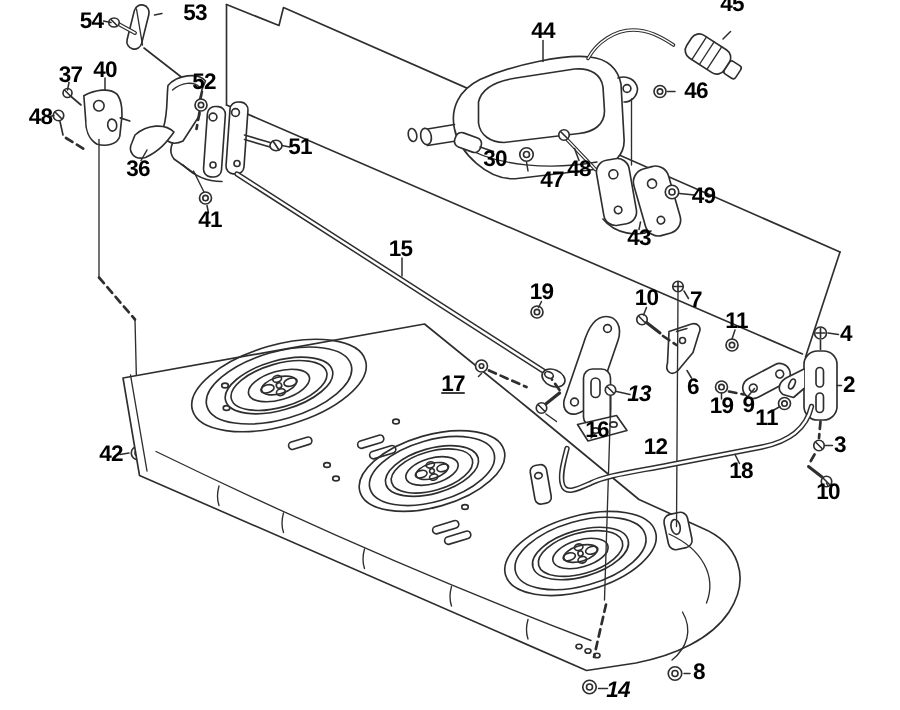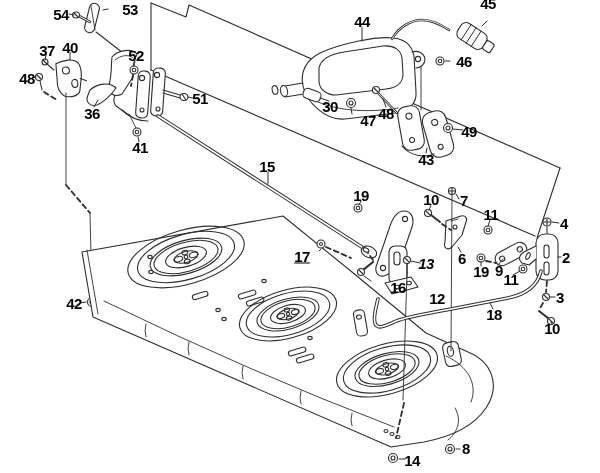--- a/index.html
+++ b/index.html
@@ -423,15 +423,15 @@
       <span class="part-label" style="left: 481px; top: 271px;">19</span>
       <span class="part-label" style="left: 499px; top: 270px;">9</span>
       <span class="part-label" style="left: 511px; top: 279px;">11</span>
       <span class="part-label" style="left: 566px; top: 257px;">2</span>
       <span class="part-label" style="left: 564px; top: 223px;">4</span>
       <span class="part-label" style="left: 560px; top: 297px;">3</span>
       <span class="part-label" style="left: 552px; top: 328px;">10</span>
       <span class="part-label" style="left: 494px; top: 314px;">18</span>
       <span class="part-label" style="left: 74px; top: 303px;">42</span>
       <span class="part-label" style="left: 466px; top: 448px;">8</span>
-      <span class="part-label" style="left: 412px; top: 460px;">14</span>
+      <span class="part-label" style="left: 412px; top: 460px; font-style: italic;">14</span>
     </div>
 </div>
 
 </body></html>

